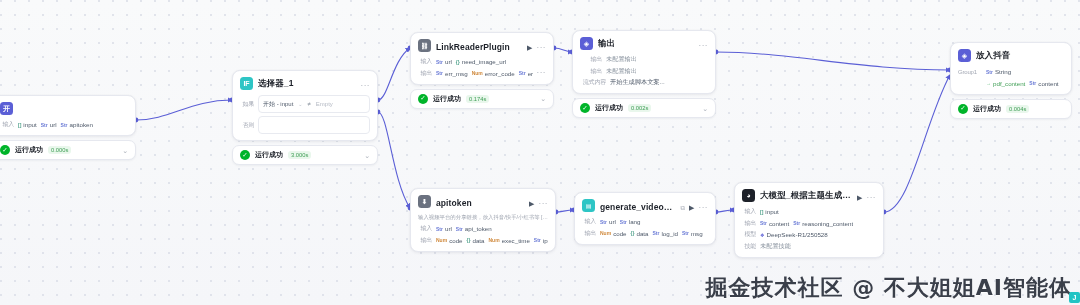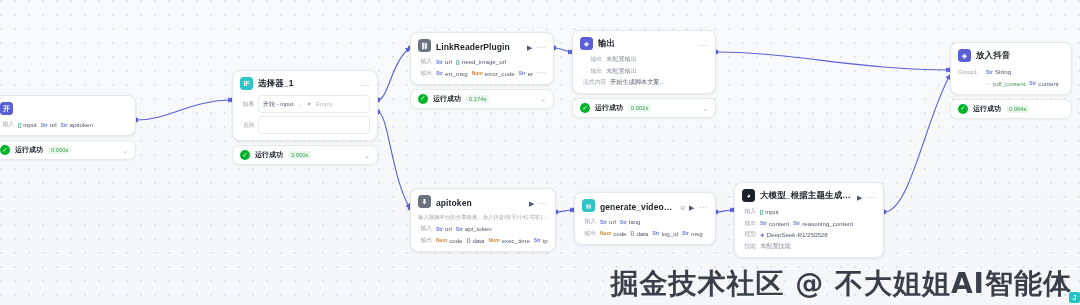--- a/index.html
+++ b/index.html
@@ -75,21 +75,21 @@
   }
   .cond .pill{font-size:6px;color:#4e5969;white-space:nowrap;}
   .cond .op{font-size:6px;color:#86909c;}
   .cond .empty{font-size:6px;color:#b5bac4;}
   .selrow{display:flex;align-items:center;gap:4px;margin-bottom:3px;}
   .selrow:last-child{margin-bottom:0;}
   .caret{font-size:5px;color:#b5bac4;}
   
   #wm{
     position:absolute;right:8px;bottom:2px;
-    font-size:28px;color:#3a3f4a;font-weight:600;white-space:nowrap;
+    font-size:22px;color:#3a3f4a;font-weight:600;white-space:nowrap;
     font-family:"DejaVu Sans","Liberation Sans",sans-serif;
     text-shadow:0 1px 0 rgba(255,255,255,.8);
     letter-spacing:1px;
   }
   #wm-badge{
     position:absolute;right:0px;bottom:2px;width:11px;height:11px;border-radius:2px;
     background:#22c4c4;color:#fff;font-size:7px;display:flex;align-items:center;
     justify-content:center;font-weight:bold;
   }
 </style>

